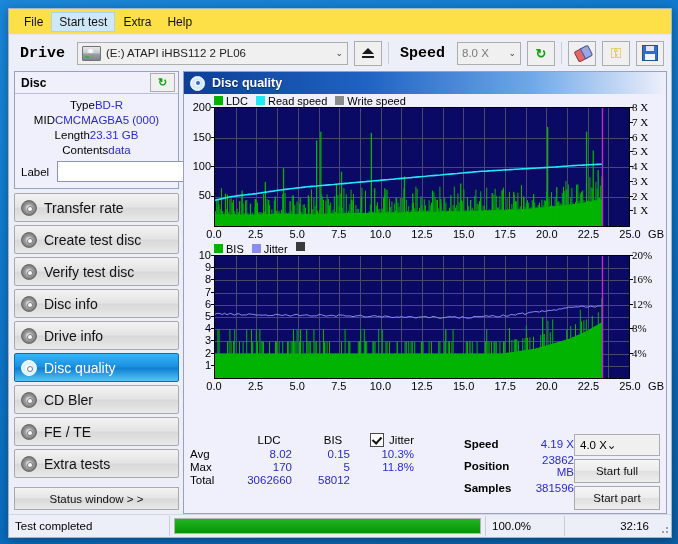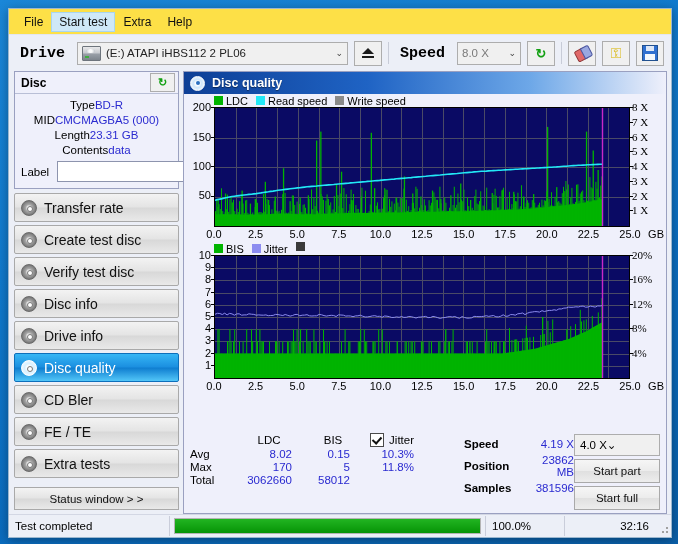--- a/index.html
+++ b/index.html
@@ -1301,22 +1301,22 @@
                 <div class="sr-row">
                   <span class="sr-k">Samples</span>
                   <span class="sr-v">381596</span>
                 </div>
               </div>
               <div class="sr-ctrl">
                 <div class="sr-combo">
                   <span>4.0 X</span>
                   <span class="arrow">⌄</span>
                 </div>
+                <div class="btn">Start full</div>
                 <div class="btn">Start part</div>
-                <div class="btn">Start full</div>
               </div>
             </div>
           </div>
         </div>
       </div>
     </div>
 
     <div class="statusbar">
       <div class="sb-cell sb-msg">Test completed</div>
       <div class="sb-cell sb-prog">

